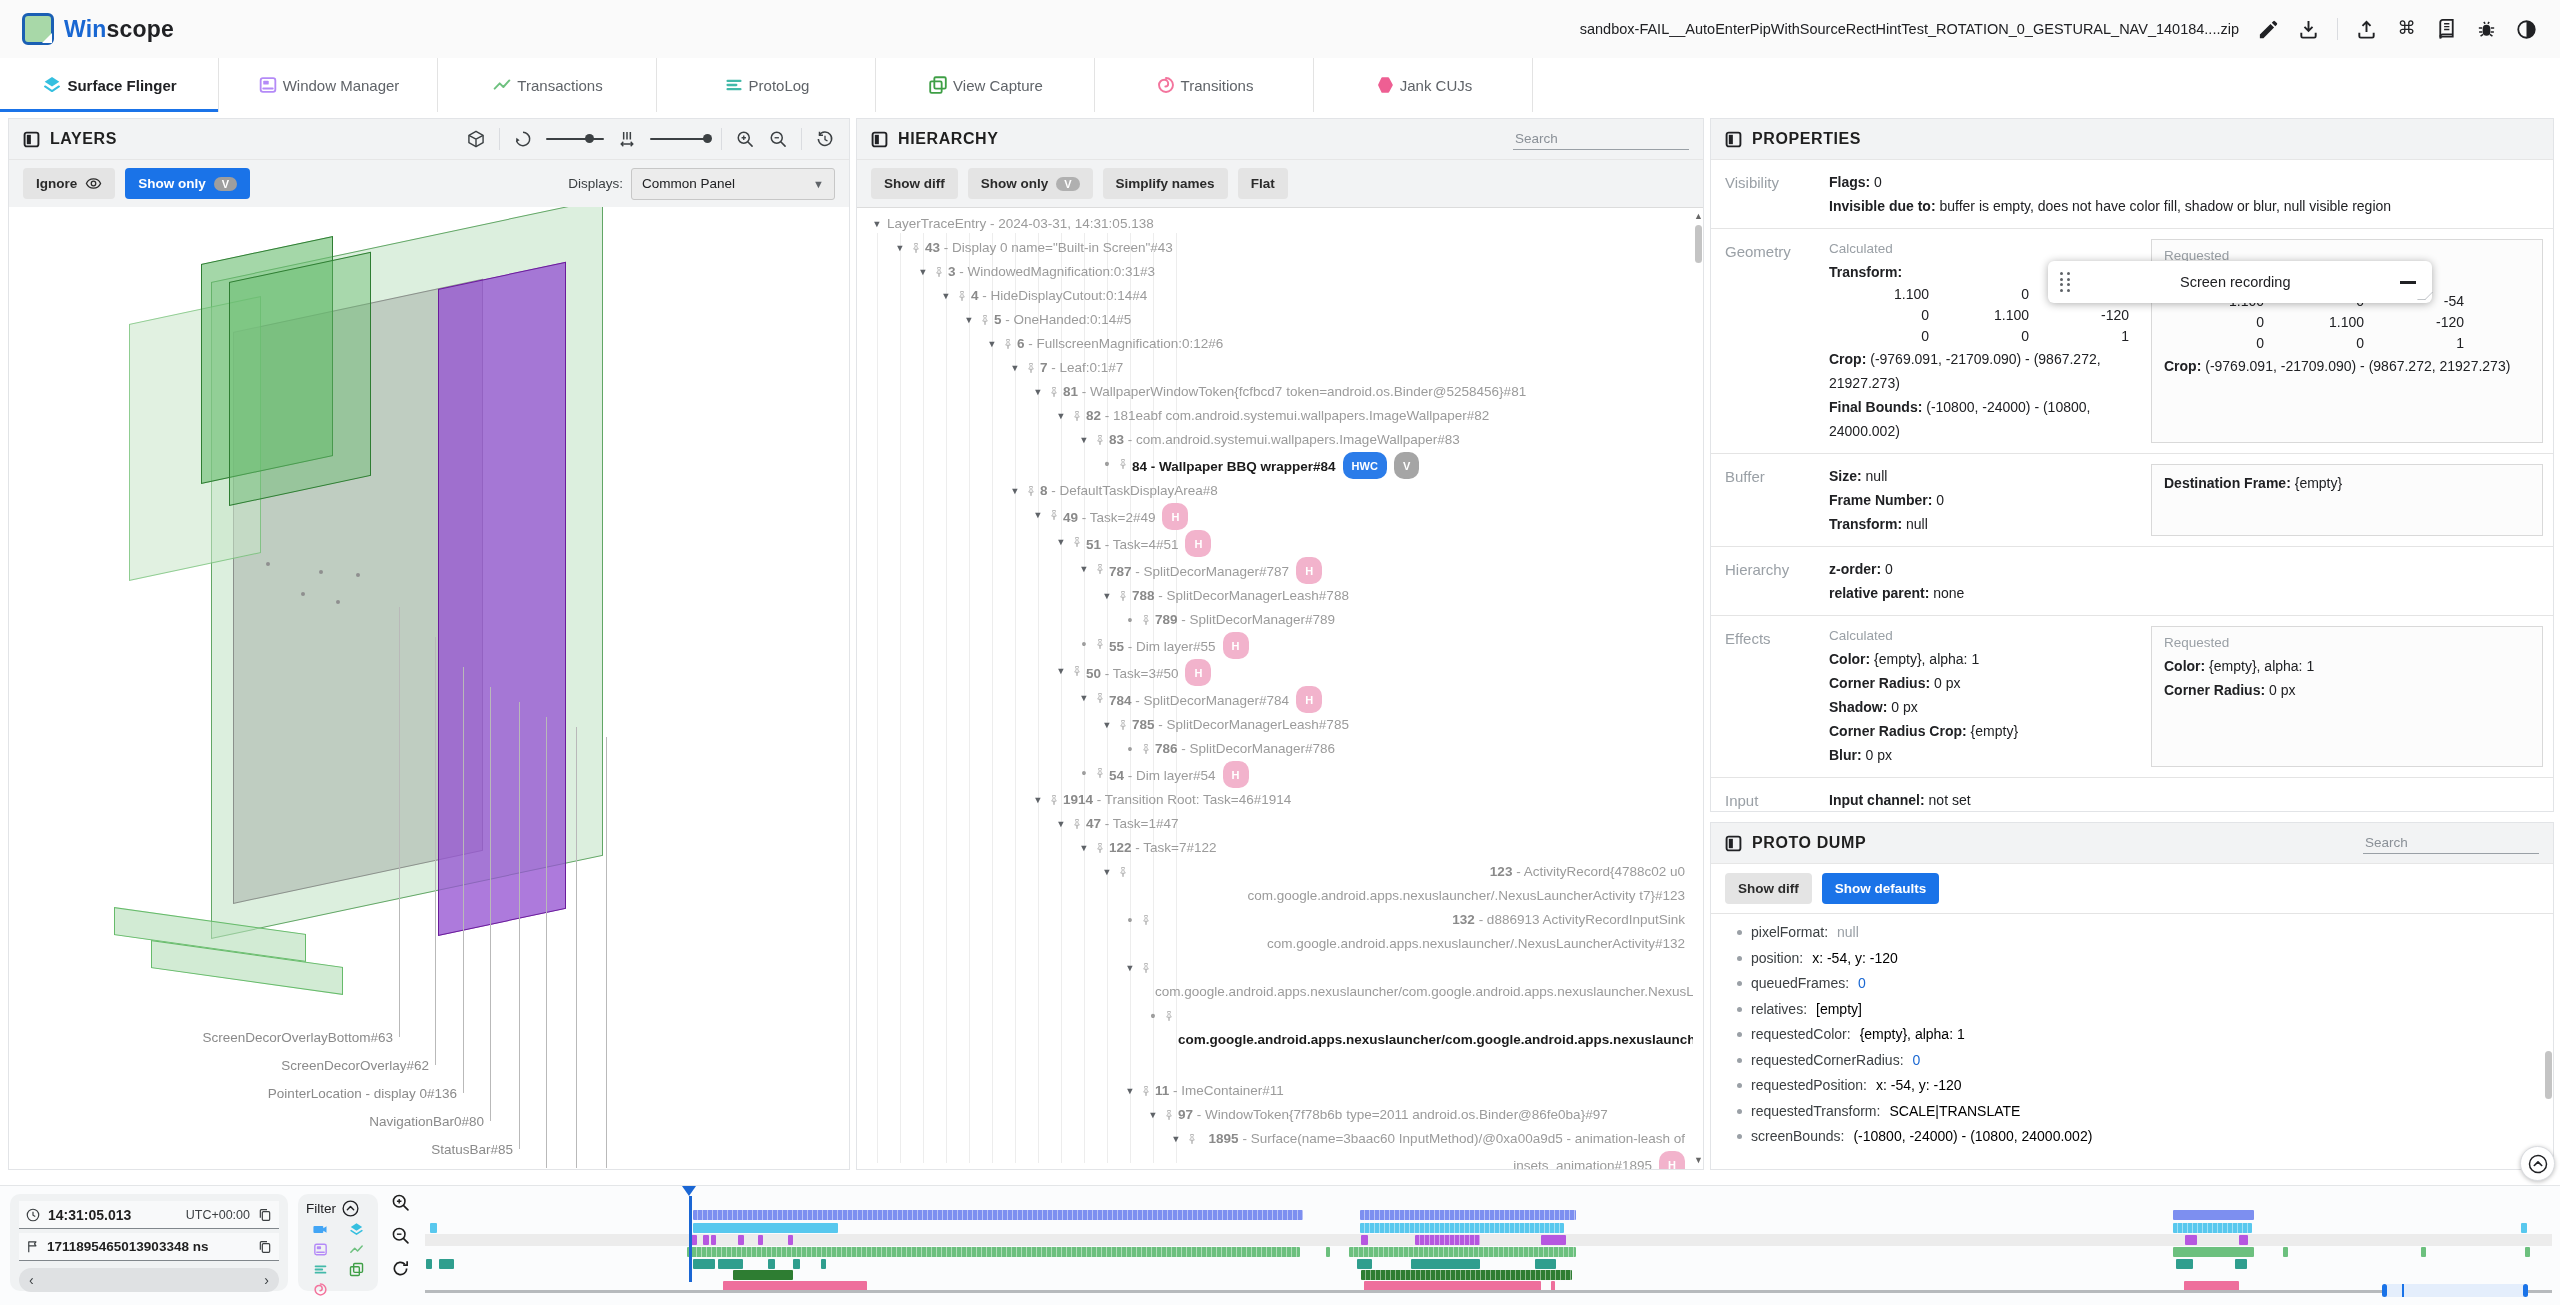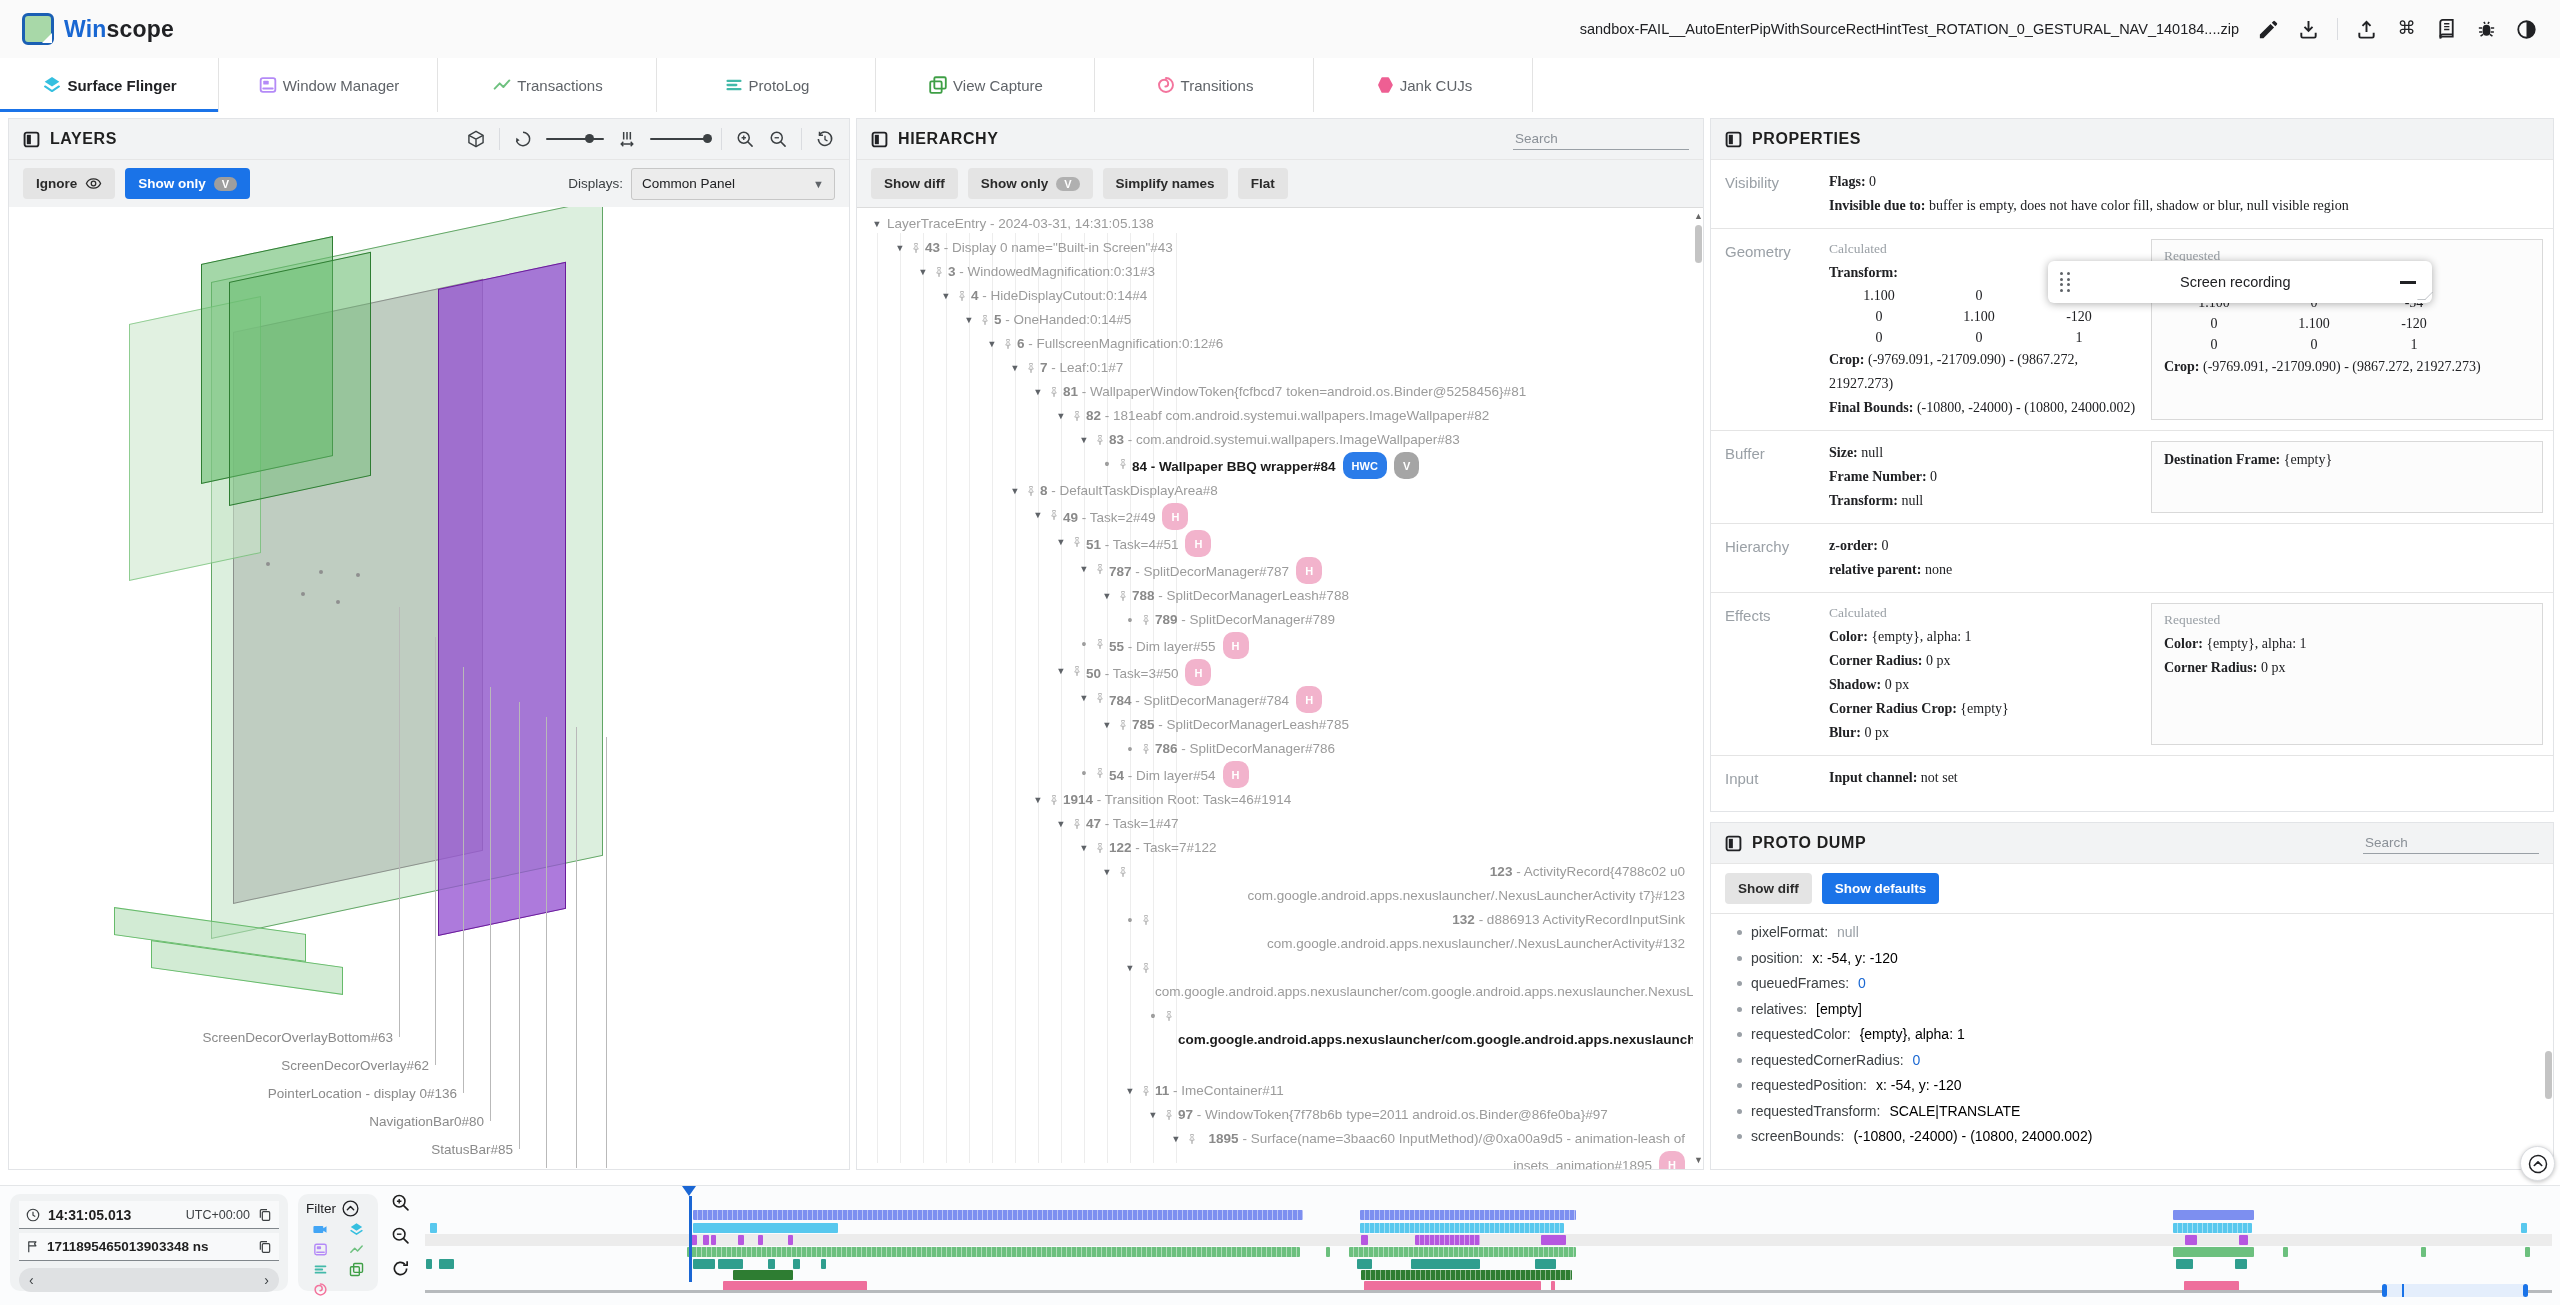--- a/index.html
+++ b/index.html
@@ -59,27 +59,27 @@
   .trow.hl,.trow.hl .tid{color:#1b1b1b;font-weight:700;}
   .chip{display:inline-block;border-radius:10px;padding:1.5px 9px;font-size:11px;font-weight:700;color:#fff;margin-left:7px;vertical-align:1px;}
   .sbar{position:absolute;width:9px;background:transparent;}
   .sthumb{position:absolute;left:1px;width:7px;border-radius:4px;background:#c4c4c4;}
   .sarr{position:absolute;font-size:9px;color:#666;left:0;}
   
   .sec{display:flex;border-bottom:1px solid #e4e4e4;padding:10px 0;}
   .sec:last-child{border-bottom:none;}
   .sec-name{width:104px;flex:0 0 104px;color:#9aa0a6;font-size:15px;padding-left:14px;padding-top:4px;}
   .sec-cols{flex:1;display:flex;gap:14px;padding-right:10px;}
-  .col{flex:1;min-width:0;font-family:Liberation Serif, serif;}
+  .col{flex:1;min-width:0;}
   .col.boxed{flex:0 0 366px;border:1px solid #d9d9d9;background:#fcfcfc;padding:6px 12px;}
   .cap{color:#9aa0a6;font-size:13.5px;margin:2px 0 4px;}
   .pl{font-size:14px;line-height:24px;color:#202124;}
   .pl b{font-weight:700;}
   .mx{display:grid;grid-template-columns:100px 100px 100px;line-height:21px;font-size:14px;}
-  .mx span{text-align:center;}
+  .mx span{text-align:right;}
   
   #proto-btns{display:flex;gap:10px;padding:9px 14px;border-bottom:1px solid #e4e4e4;}
   #proto-list{position:relative;padding:6px 0 0 26px;}
   .prow{display:flex;align-items:center;gap:9px;line-height:25.5px;font-size:14px;cursor:pointer;}
   .prow .bdot{width:5px;height:5px;border-radius:50%;background:#9aa0a6;flex:0 0 5px;}
   .pkey{color:#3c4043;}
   .pval.gray{color:#9aa0a6;}.pval.purple{color:#000000;}.pval.blue{color:#1967d2;}.pval.red{color:#d93025;}
   
   #sr-overlay{position:absolute;left:2048px;top:261px;width:384px;height:42px;background:#fff;border-radius:6px;box-shadow:0 1px 8px rgba(0,0,0,.32);display:flex;align-items:center;z-index:40;}
   #sr-grip{display:grid;grid-template-columns:4px 4px;gap:2.5px;margin-left:12px;cursor:grab;}

